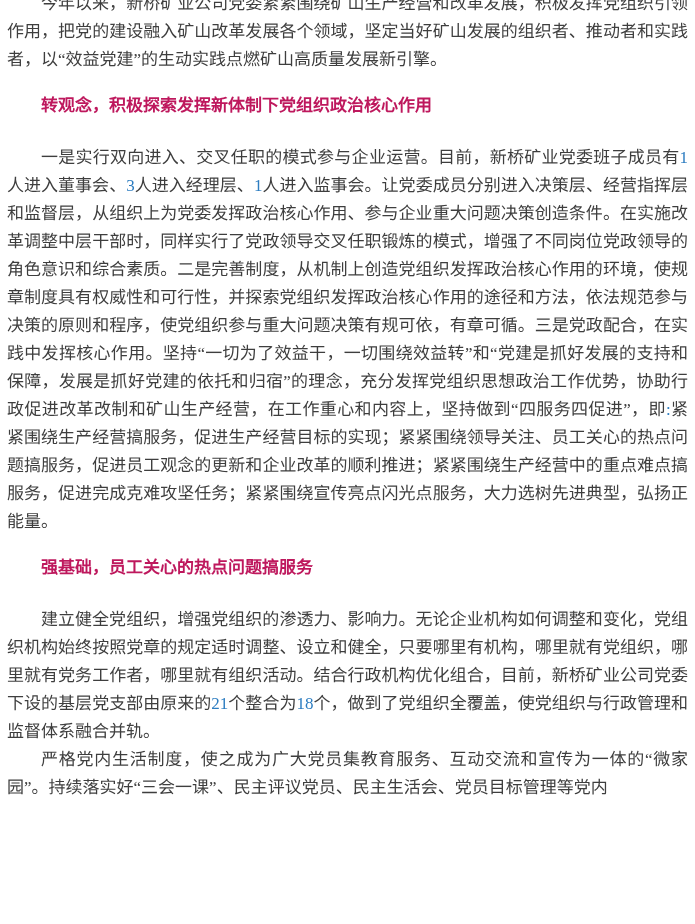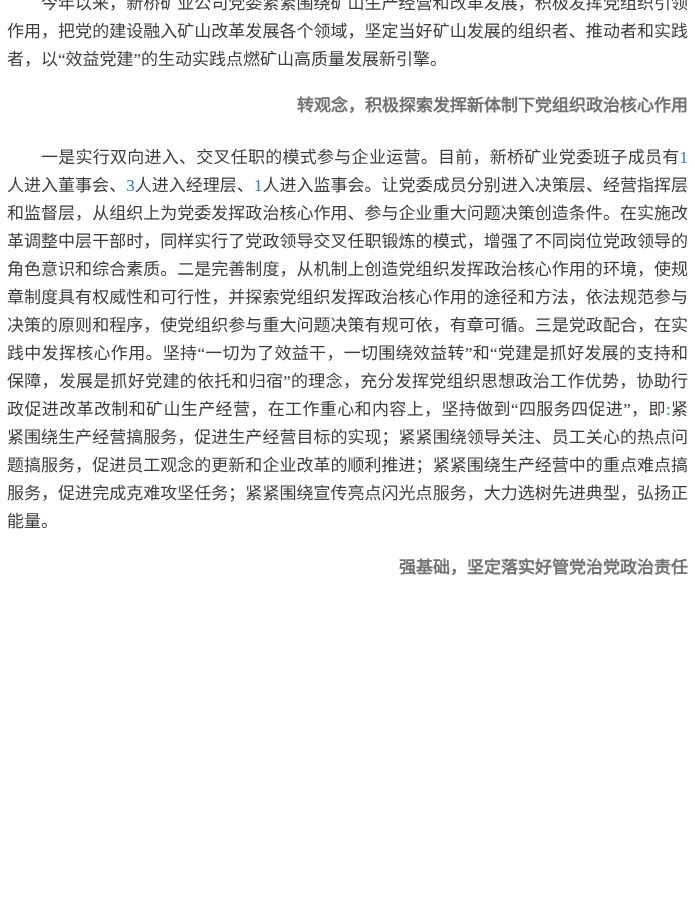--- a/index.html
+++ b/index.html
@@ -27,22 +27,21 @@
     text-indent: 2em;
     color: #3e3e3e;
     word-break: break-all;
   }
   .doc h2 {
     margin: 18px 0 24px 0;
     font-size: 17px;
     line-height: 28px;
     font-weight: bold;
     text-indent: 2em;
-    color: #737373;
-    text-align: right;
+    color: #be185d;
   }
   .num {
     color: #2d7dc1;
   }
 </style>
 </head>
 <body>
 
 <div class="doc">
 
@@ -52,19 +51,25 @@
 
   <h2>
     <span>转观念，积极探索发挥新体制下党组织政治核心作用</span>
   </h2>
 
   <p>
     <span>一是实行双向进入、交叉任职的模式参与企业运营。目前，新桥矿业党委班子成员有</span><span class="num">1</span><span>人进入董事会、</span><span class="num">3</span><span>人进入经理层、</span><span class="num">1</span><span>人进入监事会。让党委成员分别进入决策层、经营指挥层和监督层，从组织上为党委发挥政治核心作用、参与企业重大问题决策创造条件。在实施改革调整中层干部时，同样实行了党政领导交叉任职锻炼的模式，增强了不同岗位党政领导的角色意识和综合素质。二是完善制度，从机制上创造党组织发挥政治核心作用的环境，使规章制度具有权威性和可行性，并探索党组织发挥政治核心作用的途径和方法，依法规范参与决策的原则和程序，使党组织参与重大问题决策有规可依，有章可循。三是党政配合，在实践中发挥核心作用。坚持“一切为了效益干，一切围绕效益转”和“党建是抓好发展的支持和保障，发展是抓好党建的依托和归宿”的理念，充分发挥党组织思想政治工作优势，协助行政促进改革改制和矿山生产经营，在工作重心和内容上，坚持做到“四服务四促进”，即</span><span class="num">:</span><span>紧紧围绕生产经营搞服务，促进生产经营目标的实现；紧紧围绕领导关注、员工关心的热点问题搞服务，促进员工观念的更新和企业改革的顺利推进；紧紧围绕生产经营中的重点难点搞服务，促进完成克难攻坚任务；紧紧围绕宣传亮点闪光点服务，大力选树先进典型，弘扬正能量。</span>
   </p>
 
   <h2>
-    <span>强基础，坚定落实好管党治党政治责任</span>
+    <span>强基础，员工关心的热点问题搞服务</span>
   </h2>
 
 
+  <p>
+    <span>建立健全党组织，增强党组织的渗透力、影响力。无论企业机构如何调整和变化，党组织机构始终按照党章的规定适时调整、设立和健全，只要哪里有机构，哪里就有党组织，哪里就有党务工作者，哪里就有组织活动。结合行政机构优化组合，目前，新桥矿业公司党委下设的基层党支部由原来的</span><span class="num">21</span><span>个整合为</span><span class="num">18</span><span>个，做到了党组织全覆盖，使党组织与行政管理和监督体系融合并轨。</span>
+  </p>
 
+  <p>
+    <span>严格党内生活制度，使之成为广大党员集教育服务、互动交流和宣传为一体的“微家园”。持续落实好“三会一课”、民主评议党员、民主生活会、党员目标管理等党内</span>
+  </p>
 
 </div>
 
 </body></html>

